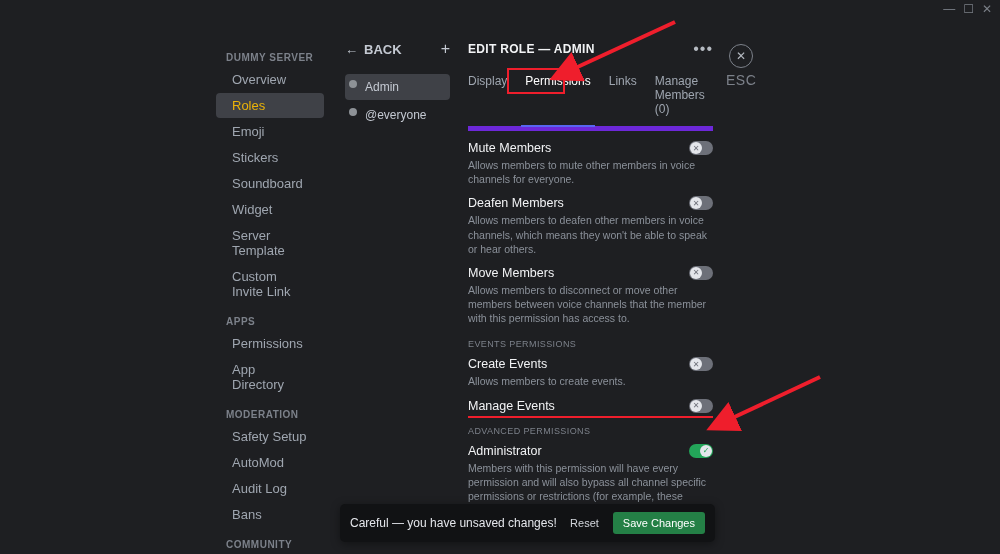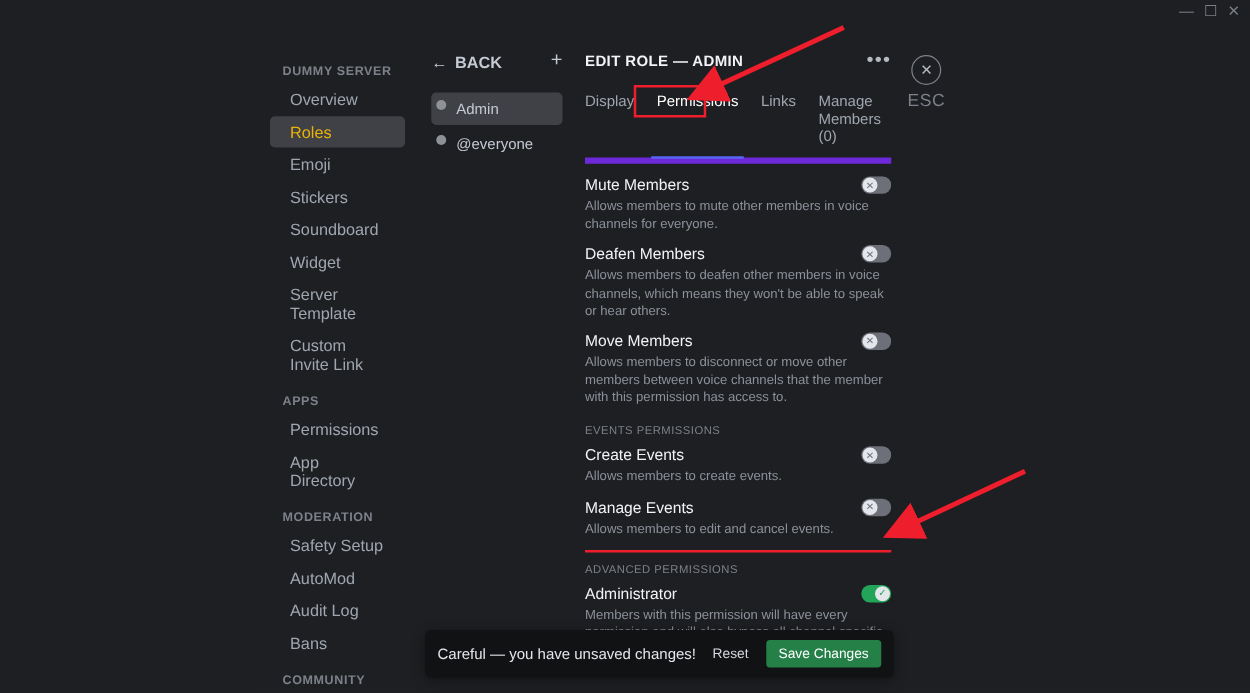--- a/index.html
+++ b/index.html
@@ -163,21 +163,20 @@
         </div>
     </div>
     <div class="perm-desc">Allows members to create events.</div>
 
     <div class="perm-row">
       <div class="perm-name">Manage Events</div>
       <div class="toggle">
           <div class="knob">✕</div>
         </div>
     </div>
-    <div class="perm-desc">Allows members to edit and cancel events.</div>
 
     <div class="advanced-box">
       <div class="perm-group-label" style="margin-top:0;">ADVANCED PERMISSIONS</div>
       <div class="perm-row">
         <div class="perm-name">Administrator</div>
         <div class="toggle on">
             <div class="knob">✓</div>
           </div>
       </div>
       <div class="perm-desc">

